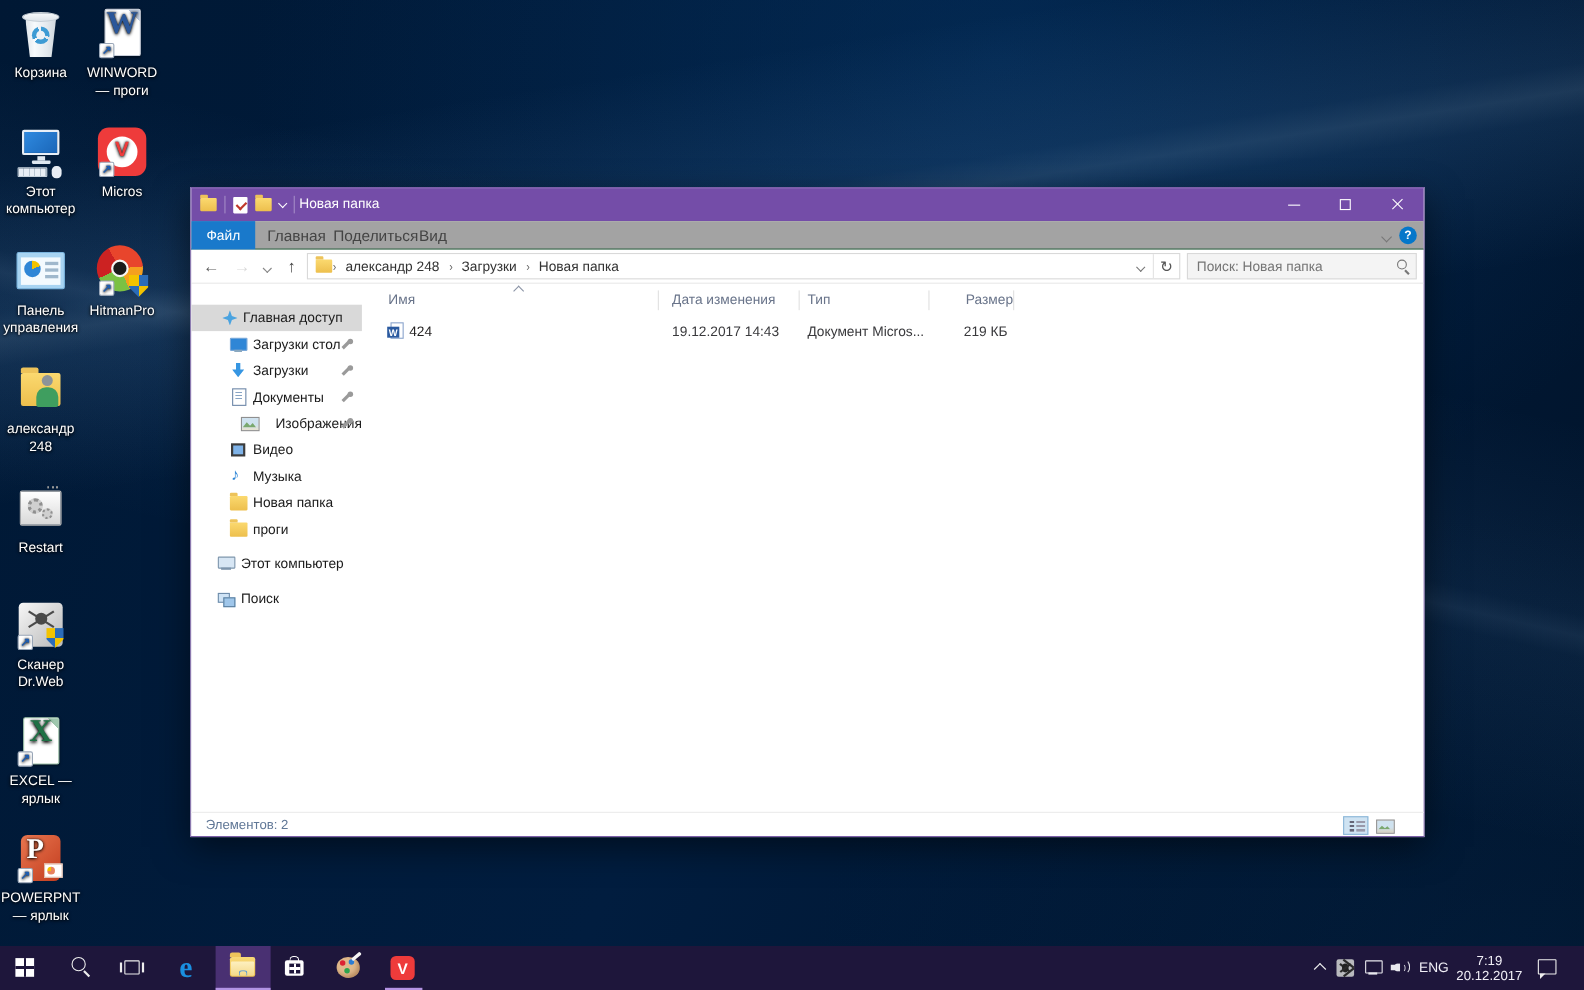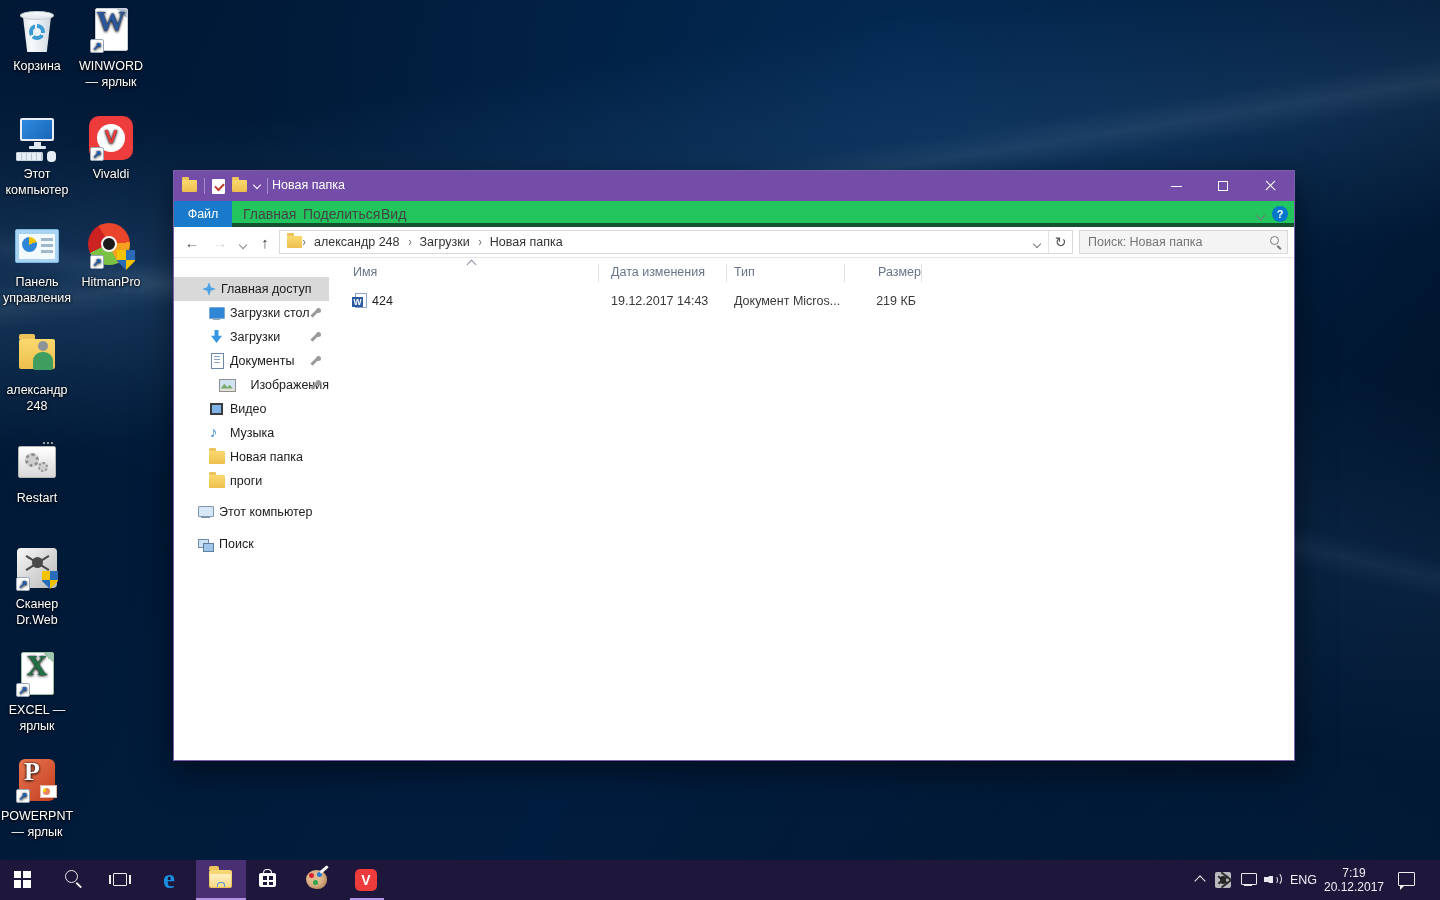--- a/index.html
+++ b/index.html
@@ -90,21 +90,21 @@
 .chev{display:inline-block;width:6px;height:6px;border-right:1.5px solid #fff;border-bottom:1.5px solid #fff;transform:rotate(45deg);}
 .wtitle{position:absolute;left:98px;top:7px;font-size:12.5px;color:#fff;}
 .wctrls{position:absolute;right:0;top:0;height:30px;display:flex;}
 .wbtn{width:47px;height:30px;position:relative;}
 .wbtn .g-min{position:absolute;left:18px;top:15px;width:11px;height:1px;background:#fff;}
 .wbtn .g-max{position:absolute;left:18px;top:10px;width:10px;height:10px;border:1px solid #fff;}
 .wbtn .g-x1,.wbtn .g-x2{position:absolute;left:17px;top:14px;width:13px;height:1.3px;background:#fff;}
 .g-x1{transform:rotate(45deg);}
 .g-x2{transform:rotate(-45deg);}
 
-.menubar{position:absolute;left:0;top:30px;width:100%;height:26px;background:#22c55e;border-bottom:4px solid #14532d;}
+.menubar{position:absolute;left:0;top:30px;width:100%;height:26px;background:#a3a3a3;border-bottom:1px solid #14532d;}
 .tab-file{position:absolute;left:0;top:0;width:58px;height:26px;background:#1979cb;color:#fff;font-size:12.5px;text-align:center;line-height:26px;}
 .mtab{position:absolute;top:0;height:26px;font-size:14px;color:#444;line-height:26px;}
 .t-home{left:69px;}
 .t-share{left:129px;}
 .t-view{left:207px;}
 .ribbon-chev{position:absolute;left:1083px;top:11px;width:7px;height:7px;border-right:1.5px solid #777;border-bottom:1.5px solid #777;transform:rotate(45deg);}
 .help{position:absolute;left:1098px;top:5px;width:16px;height:16px;border-radius:50%;background:#0477ca;color:#fff;font-size:11px;font-weight:bold;text-align:center;line-height:16px;}
 
 .addrrow{position:absolute;left:0;top:56px;width:100%;height:31px;background:#fff;border-bottom:1px solid #e5e5e5;}
 .navbtn{position:absolute;top:0;height:31px;font-size:15px;line-height:31px;text-align:center;}
@@ -251,40 +251,40 @@
     </div>
   <div>Корзина</div>
 </div>
 <div class="dcell c2 r1">
   <div class="dic ic-winword">
       <div class="page"></div>
       <div class="fold"></div>
       <div class="glyph-letter">W</div>
       <div class="sc"></div>
     </div>
-  <div>WINWORD — ярлык</div>
+  <div>WINWORD — проги</div>
 </div>
 <div class="dcell c1 r2">
   <div class="dic ic-pc">
       <div class="screen"></div>
       <div class="neck"></div>
       <div class="base"></div>
       <div class="kb"></div>
       <div class="mouse"></div>
     </div>
   <div>Этот компьютер</div>
 </div>
 <div class="dcell c2 r2">
   <div class="dic ic-vivaldi">
       <div class="sq"></div>
       <div class="ring"></div>
       <div class="glyph-letter">V</div>
       <div class="sc"></div>
     </div>
-  <div>Vivaldi</div>
+  <div>Micros</div>
 </div>
 <div class="dcell c1 r3">
   <div class="dic ic-cpl">
       <div class="frame"></div>
       <div class="inner"></div>
       <div class="pie"></div>
       <div class="ln a"></div>
       <div class="ln b"></div>
       <div class="ln c"></div>
     </div>
@@ -477,20 +477,27 @@
             <span class="pg"></span>
             <span class="wbox">W</span>
           </span>
         <span class="fname">424</span>
         <span class="fdate">19.12.2017 14:43</span>
         <span class="ftype">Документ Micros...</span>
         <span class="fsize">219 КБ</span>
       </div>
     </div>
   </div>
+  <div class="statusbar">
+    <div class="statustext">Элементов: 2</div>
+    <div class="viewtoggles">
+      <div class="vbtn sel v-details"></div>
+      <div class="vbtn v-thumb"></div>
+    </div>
+  </div>
 </div>
 
 <div class="taskbar">
   <div class="tb-active"></div>
   <div class="tbu tbu-exp"></div>
   <div class="tbu tbu-viv"></div>
   <div class="tbicon tb-start">
       <div class="wl"></div>
     </div>
   <div class="tbicon tb-search">

